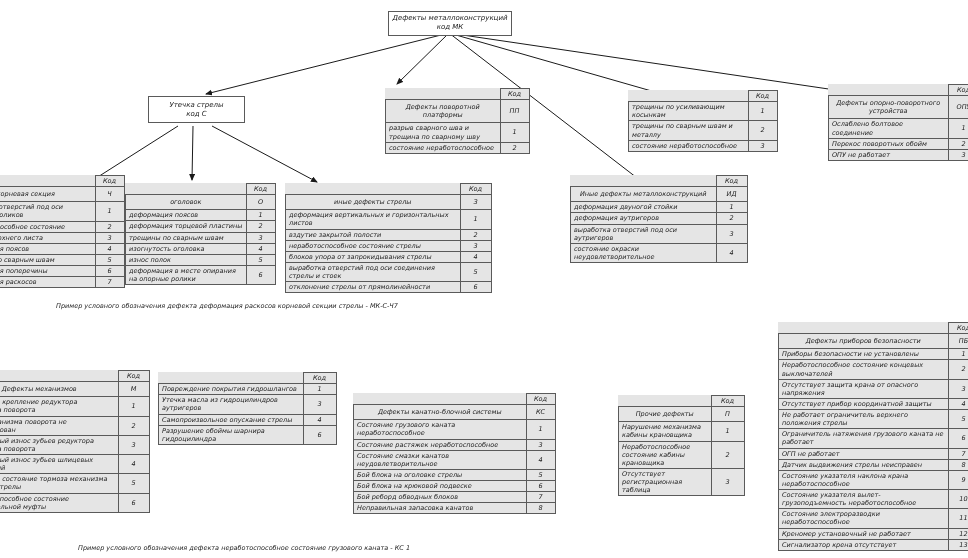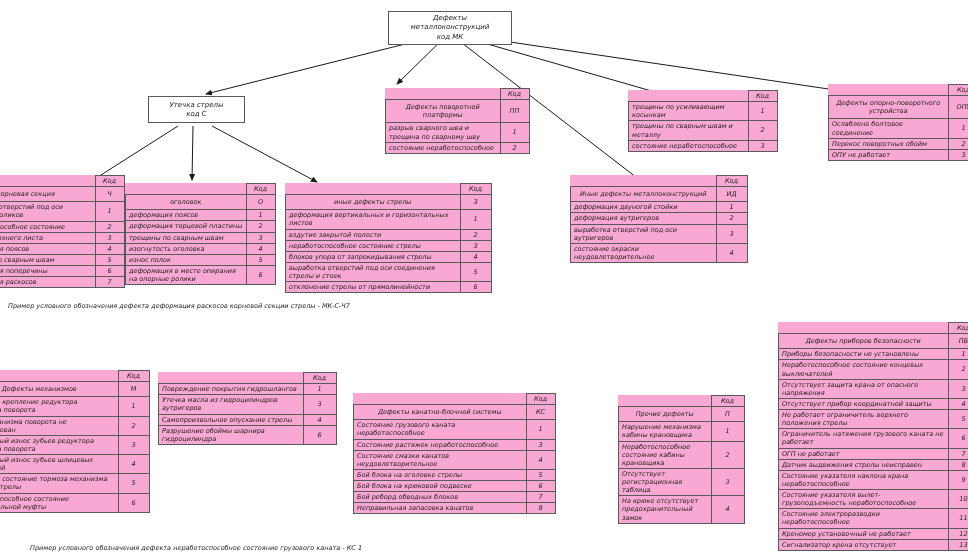--- a/index.html
+++ b/index.html
@@ -1,29 +1,29 @@
 <!DOCTYPE html>
 <html><head>
 <meta charset="utf-8">
 <style>
   html,body{margin:0;padding:0;background:#fff;}
   #canvas{position:relative;width:968px;height:558px;background:#fff;overflow:hidden;
           font-family:"DejaVu Sans",sans-serif;color:#1a1a1a;}
   #wires{position:absolute;left:0;top:0;width:968px;height:558px;pointer-events:none;}
   .nodebox{position:absolute;border:1px solid #5a5a5a;background:#fff;text-align:center;
-           font:italic 7px "DejaVu Sans",sans-serif;line-height:1.35;padding:2px 13px;box-sizing:border-box;}
+           font:italic 7px "DejaVu Sans",sans-serif;line-height:1.35;padding:2px 3px;box-sizing:border-box;}
   .tblwrap{position:absolute;}
-  table.dt{border-collapse:collapse;background:#f9a8d4;table-layout:fixed;}
+  table.dt{border-collapse:collapse;background:#e5e5e5;table-layout:fixed;}
   table.dt td{border:1px solid #5a5a5a;padding:1px 3px;font:italic 6.5px "DejaVu Sans",sans-serif;
               line-height:1.25;vertical-align:middle;overflow:hidden;}
   table.dt td.ghost{border:none;background:transparent;}
   table.dt td.codecol{text-align:center;}
   table.dt td.titlecell{text-align:center;padding:3px 2px;}
   table.dt td.rowtext{text-align:left;}
-  .example{position:absolute;font:italic 6.5px "DejaVu Sans",sans-serif;white-space:nowrap;}
+  .example{position:absolute;font:italic 6.5px "DejaVu Sans",sans-serif;white-space:nowrap;margin-left:48px;}
 </style>
 </head>
 <body>
 
 <div id="canvas">
 
   <svg id="wires">
     <defs>
       <marker id="ah" markerWidth="8" markerHeight="8" refX="6" refY="3" orient="auto">
         <path d="M0,0 L7,3 L0,6 z" fill="#1a1a1a"></path>
@@ -392,24 +392,20 @@
               <td class="codecol">1</td>
             </tr>
             <tr>
               <td class="rowtext">Неработоспособное состояние кабины крановщика</td>
               <td class="codecol">2</td>
             </tr>
             <tr>
               <td class="rowtext">Отсутствует регистрационная таблица</td>
               <td class="codecol">3</td>
             </tr>
-            <tr>
-              <td class="rowtext">На крюке отсутствует предохранительный замок</td>
-              <td class="codecol">4</td>
-            </tr>
           </tbody>
         </table>
       </div>
       <div class="tblwrap" style="left: 778px; top: 322px;">
         <table class="dt" style="width: 187px;">
           <tbody>
             <tr>
               <td class="ghost" style="width: 163px;"></td>
               <td class="codecol" style="width: 24px;">Код</td>
             </tr>

